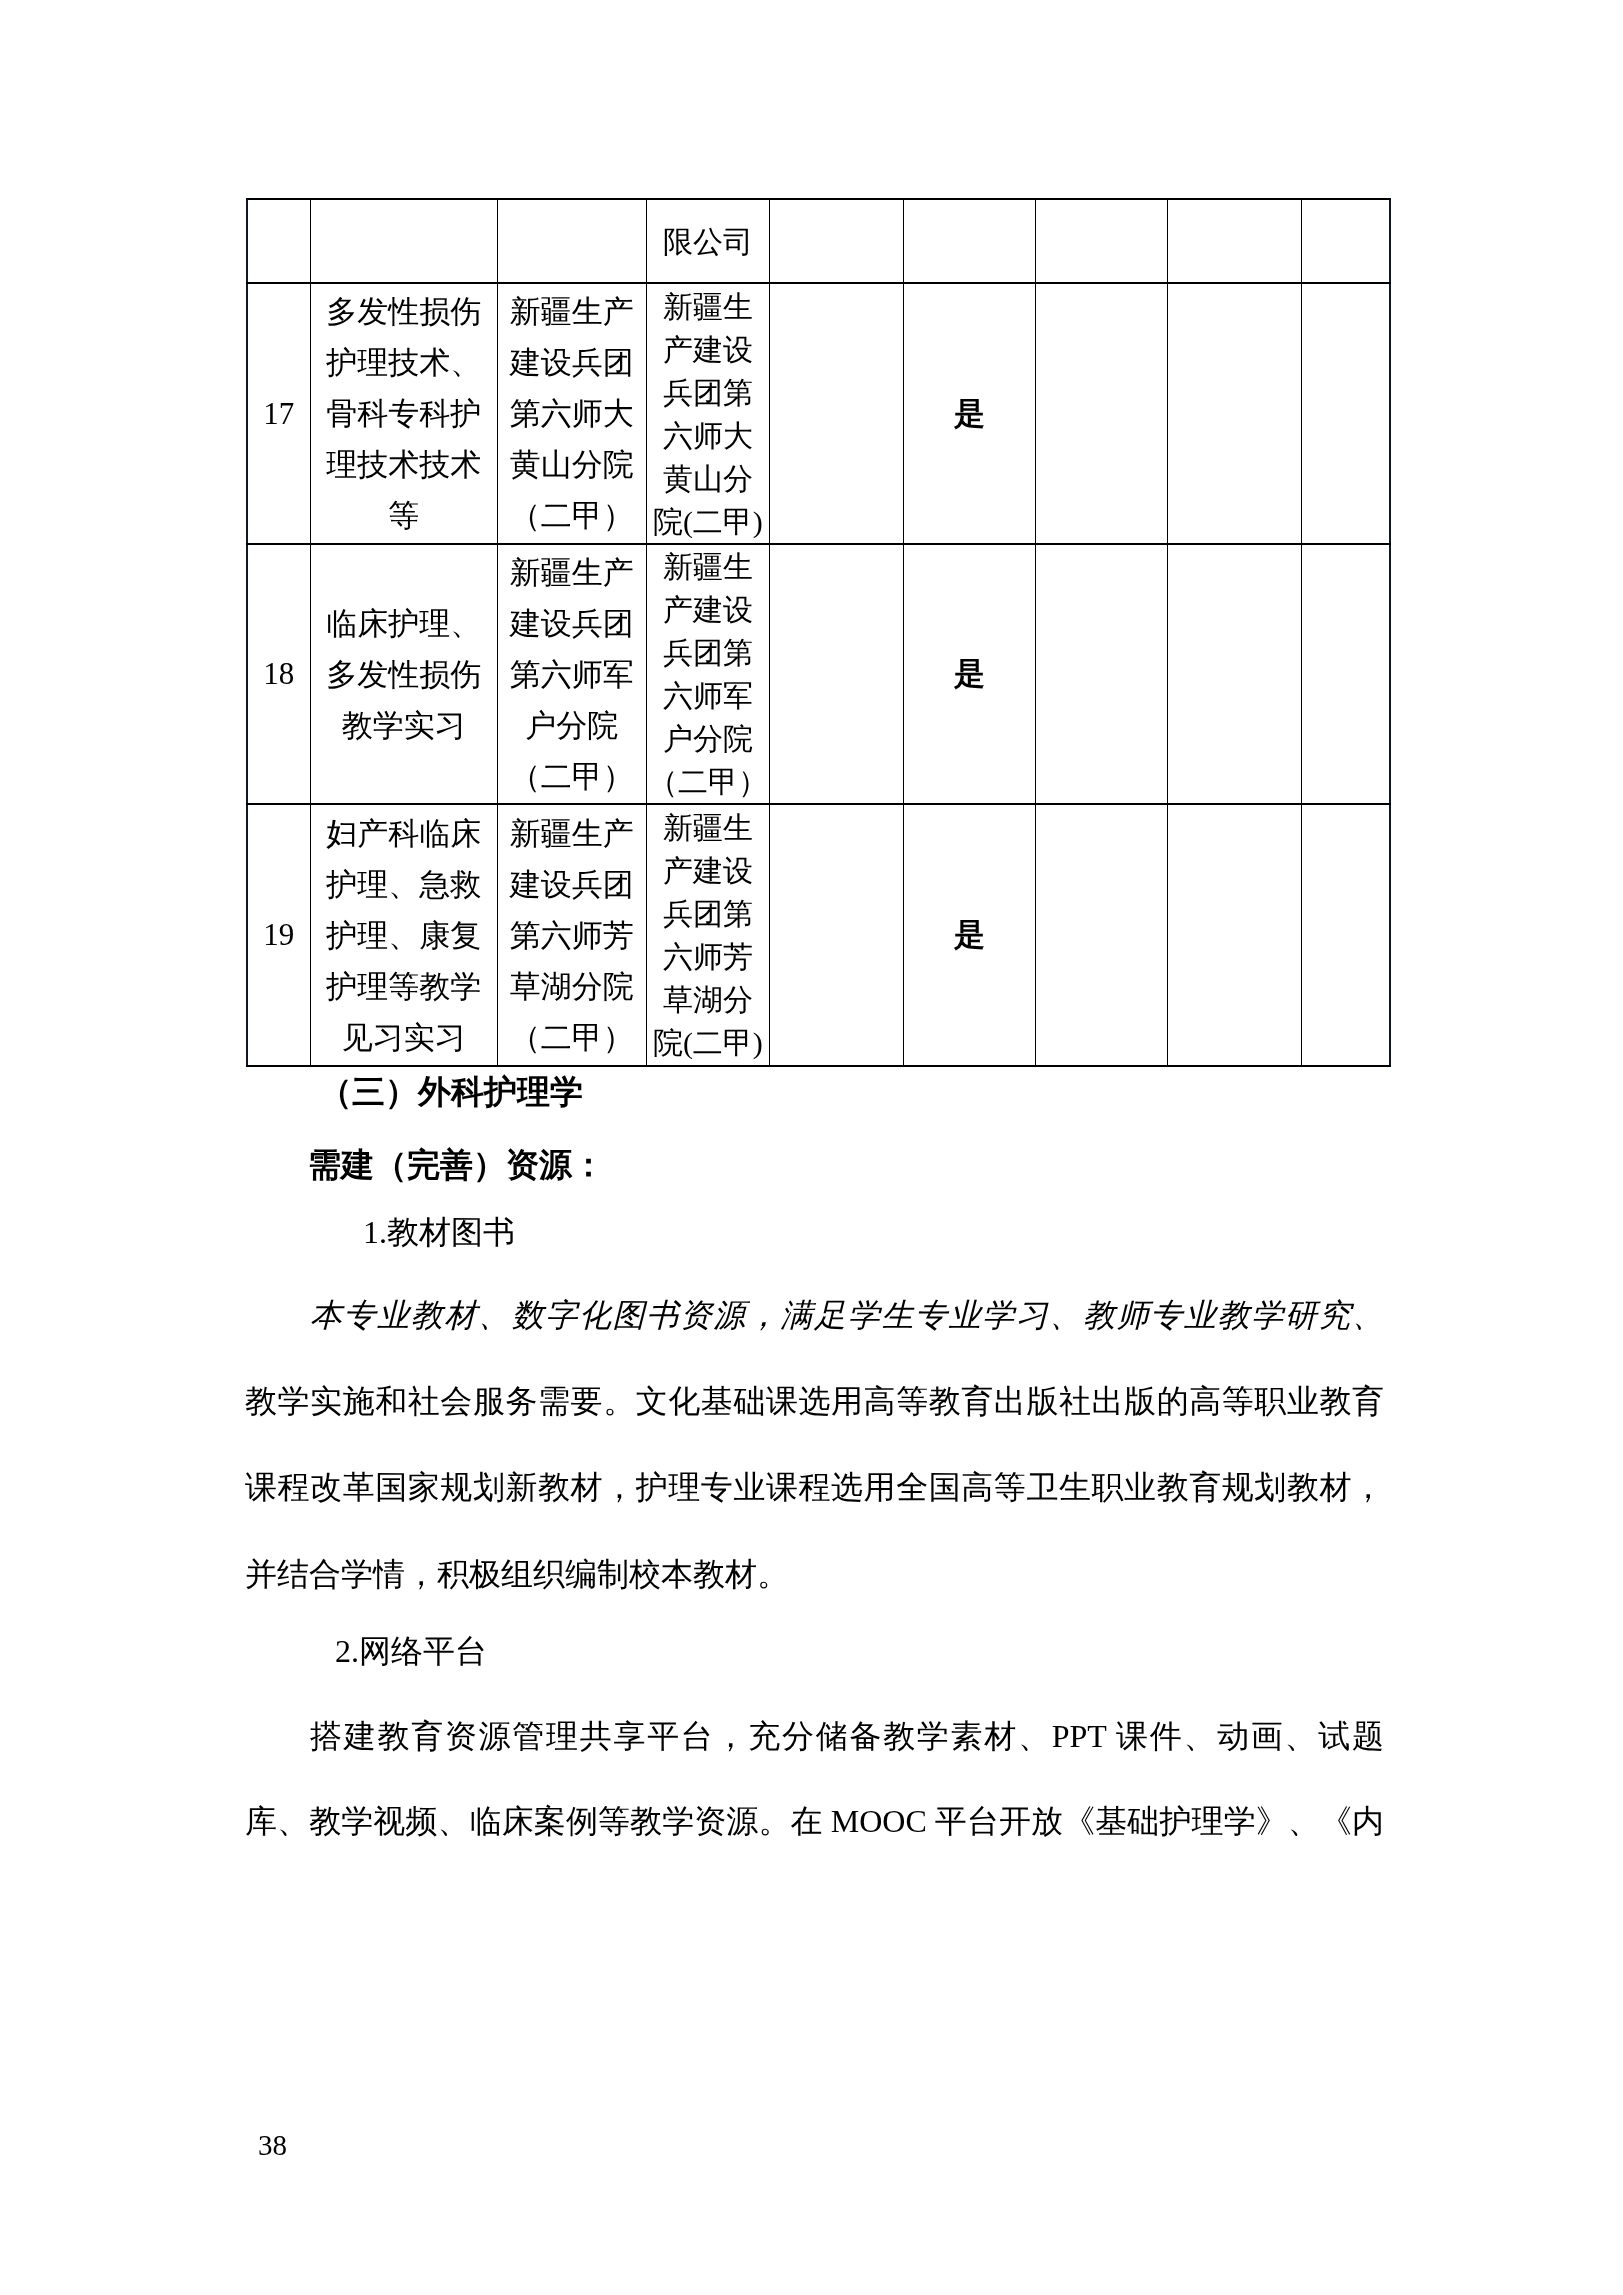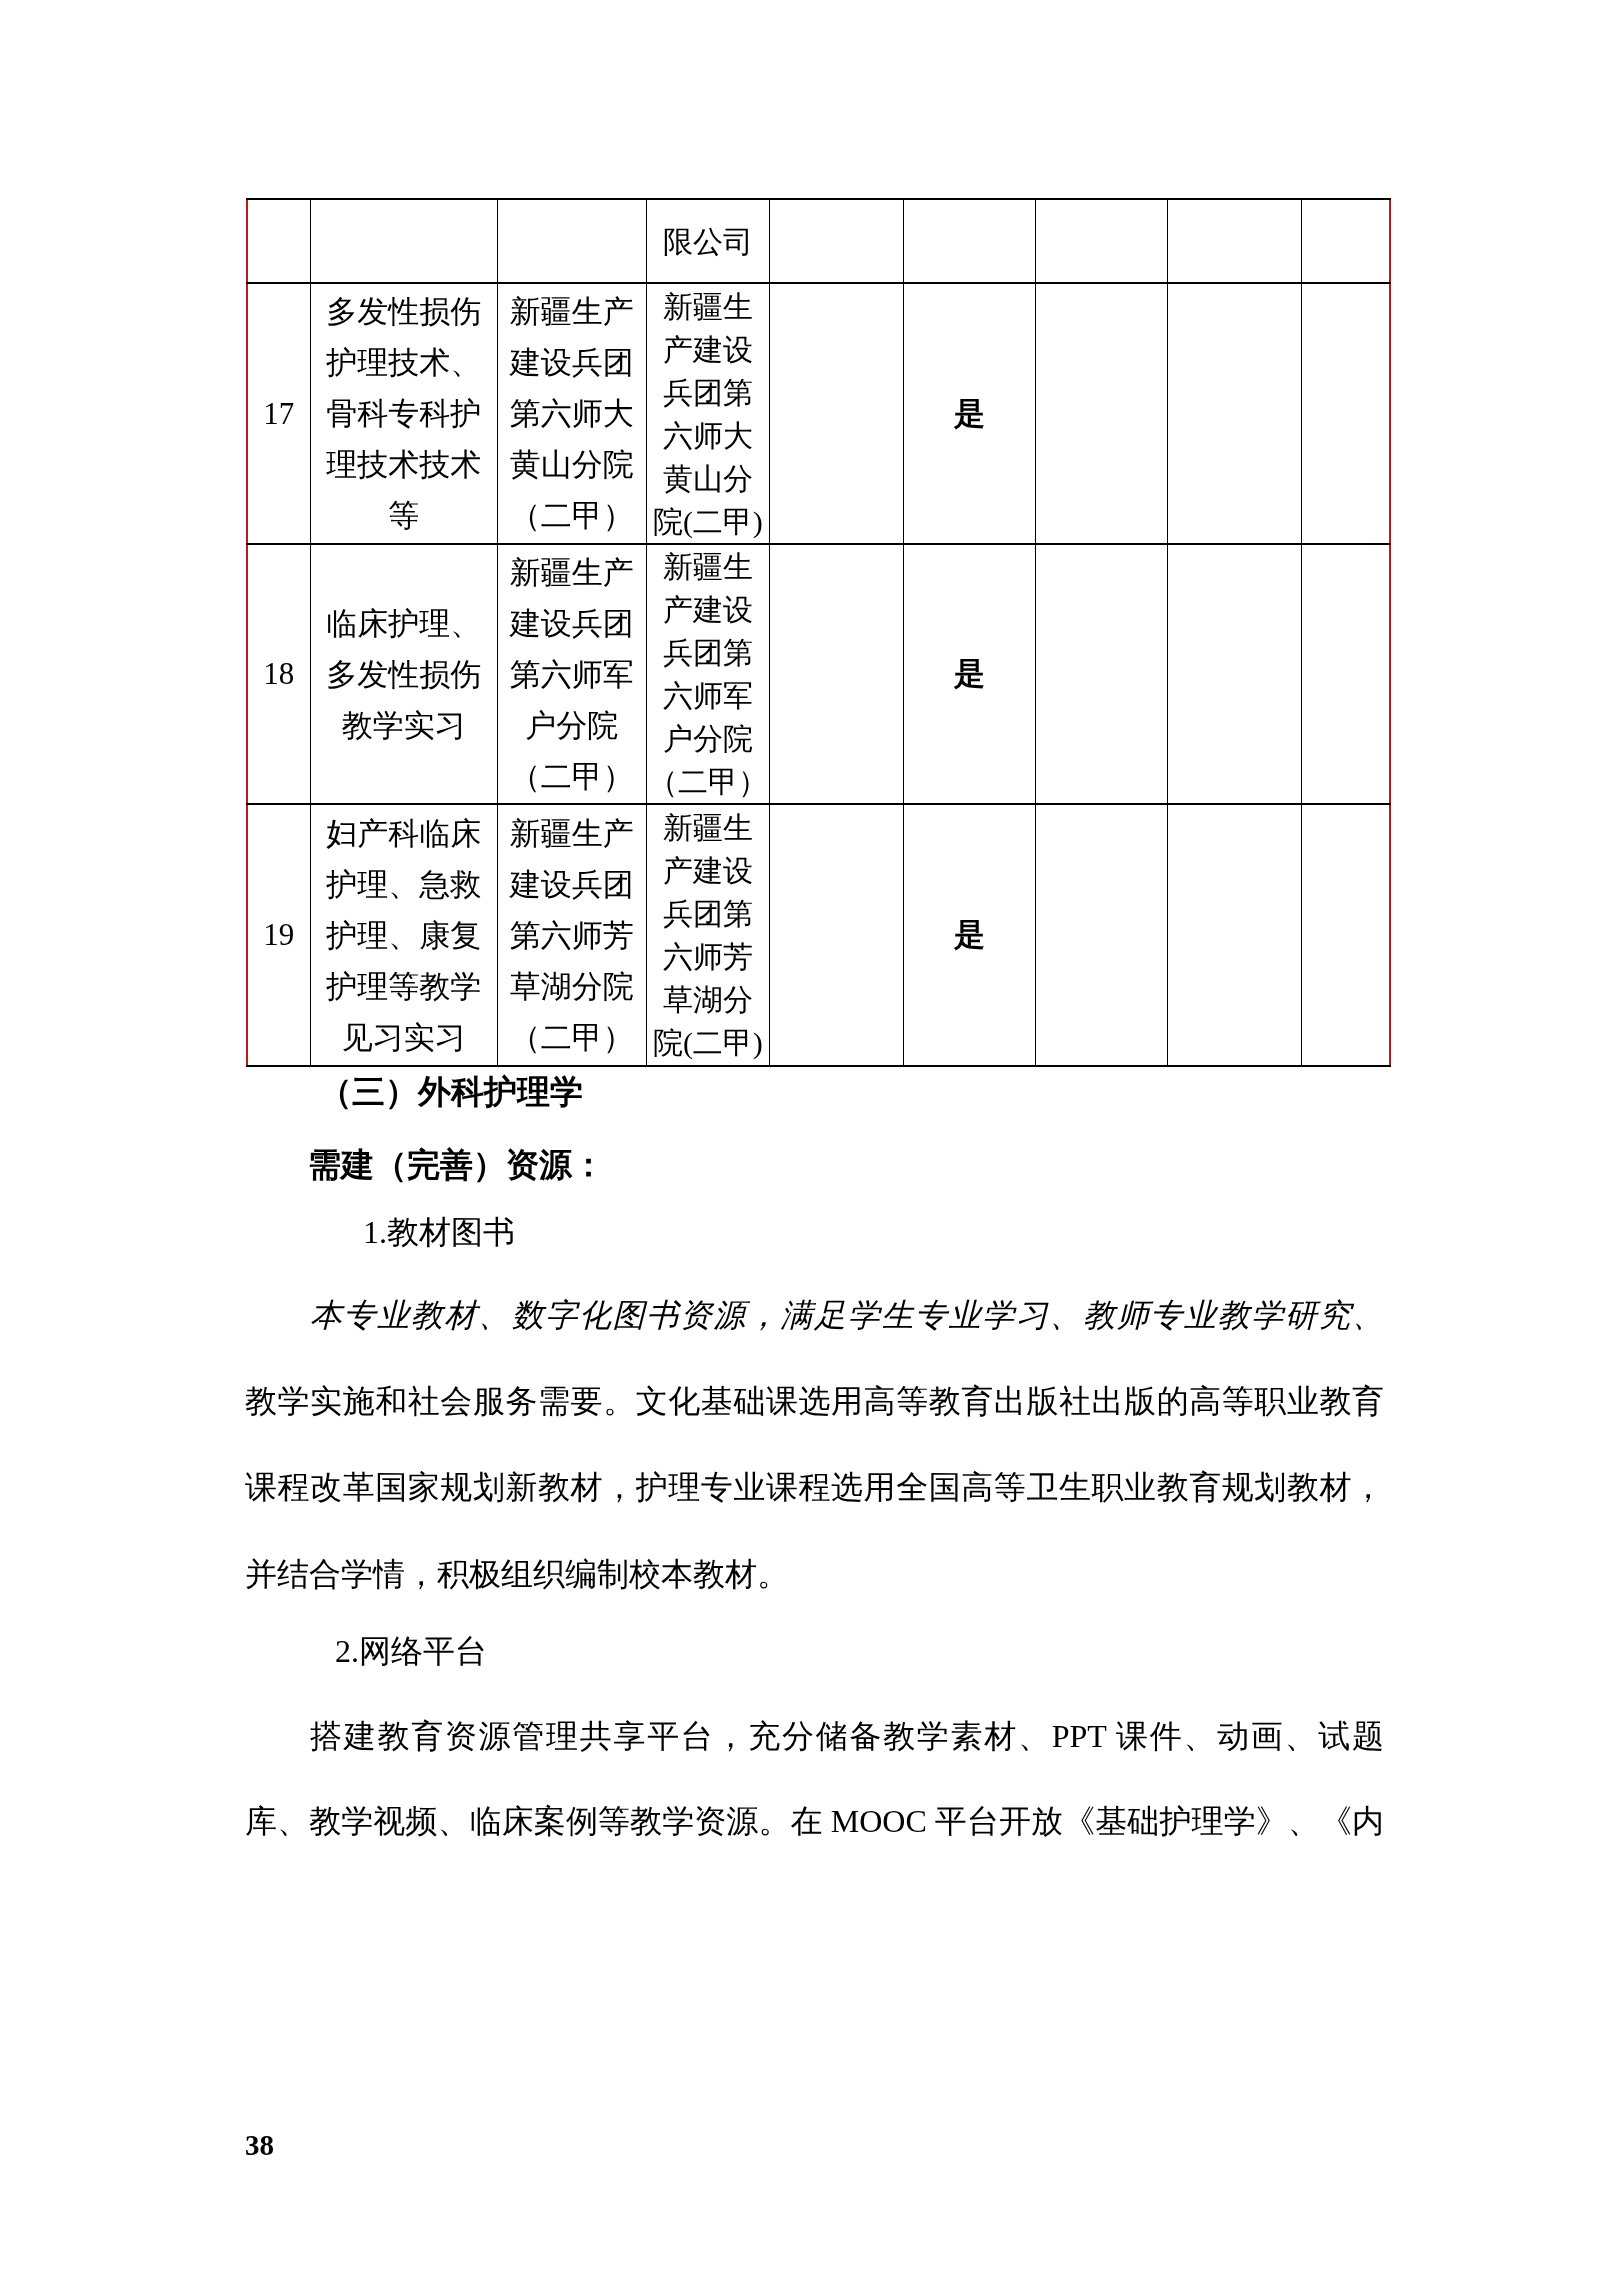--- a/index.html
+++ b/index.html
@@ -11,21 +11,21 @@
     color:#000;
     font-family:"Liberation Serif","DejaVu Serif",serif;
     overflow:hidden;
   }
 
   
   table.doc-table {
     position:absolute; left:246px; top:198px;
     width:1145px;
     border-collapse:collapse; table-layout:fixed;
-    border:2px solid #b91c1c;
+    border:2px solid #0f172a;
   }
   table.doc-table td {
     border-left:1.3px solid #000;
     border-right:1.3px solid #000;
     border-top:2.6px solid #000;
     border-bottom:2.6px solid #000;
     text-align:center; vertical-align:middle;
     white-space:pre-line;
     padding:0; overflow:hidden;
   }
@@ -169,16 +169,16 @@
   <div class="abs just indent" style="top:1295px;font-style:italic;">本专业教材、数字化图书资源，满足学生专业学习、教师专业教学研究、</div>
   <div class="abs just" style="top:1381px;">教学实施和社会服务需要。文化基础课选用高等教育出版社出版的高等职业教育</div>
   <div class="abs just" style="top:1467px;">课程改革国家规划新教材，护理专业课程选用全国高等卫生职业教育规划教材，</div>
   <div class="abs t-serif" style="left:245px; top:1554px;">并结合学情，积极组织编制校本教材。</div>
 
   <div class="abs t-serif" style="left:335px; top:1631px;">2.网络平台</div>
 
   <div class="abs just indent" style="top:1716px;">搭建教育资源管理共享平台，充分储备教学素材、PPT 课件、动画、试题</div>
   <div class="abs just" style="top:1801px;">库、教学视频、临床案例等教学资源。在 MOOC 平台开放《基础护理学》、《内</div>
 
-  <div class="abs page-num" style="left:245px; top:2129px;font-weight:bold;">38</div>
+  <div class="abs page-num" style="left:258px; top:2129px;">38</div>
 
 </div>
 
 
 </body></html>

